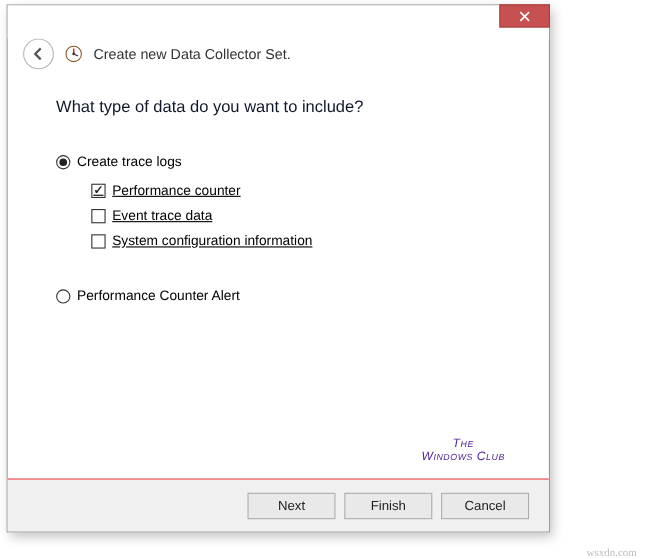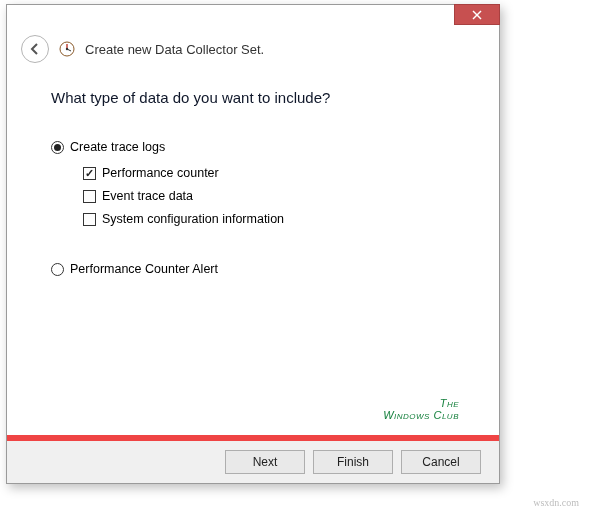--- a/index.html
+++ b/index.html
@@ -111,20 +111,21 @@
       margin-left: 32px;
       margin-bottom: 36px;
     }
     .check-row {
       display: flex;
       align-items: center;
       gap: 6px;
       font-size: 12.5px;
       color: #000;
       margin-bottom: 9px;
+      text-decoration: underline;
     }
     .checkbox {
       width: 13px;
       height: 13px;
       border: 1px solid #333;
       display: flex;
       align-items: center;
       justify-content: center;
       cursor: pointer;
       background: #fdfdfd;
@@ -133,40 +134,40 @@
       content: "✓";
       font-size: 11px;
       line-height: 11px;
       color: #222;
       font-weight: bold;
     }
     .watermark {
       position: absolute;
       right: 40px;
       bottom: 62px;
-      color: #15803d;
+      color: #4c1d95;
       font-style: italic;
       font-family: Georgia, serif;
       font-size: 14px;
       line-height: 1.1;
-      text-align: right;
+      text-align: center;
       pointer-events: none;
       font-variant: small-caps;
       letter-spacing: 0.5px;
     }
     .watermark .l1 { font-size: 11px; }
     .watermark .l2 { font-size: 11px; }
     .button-bar {
       position: absolute;
       left: 0;
       right: 0;
       bottom: 0;
       height: 48px;
       background: #f0f0f0;
-      border-top: 6px solid #ef4444;
+      border-top: 1px solid #ef4444;
       display: flex;
       align-items: center;
       justify-content: flex-end;
       gap: 8px;
       padding-right: 18px;
     }
     .btn {
       min-width: 80px;
       height: 24px;
       background: #e9e9e9;

